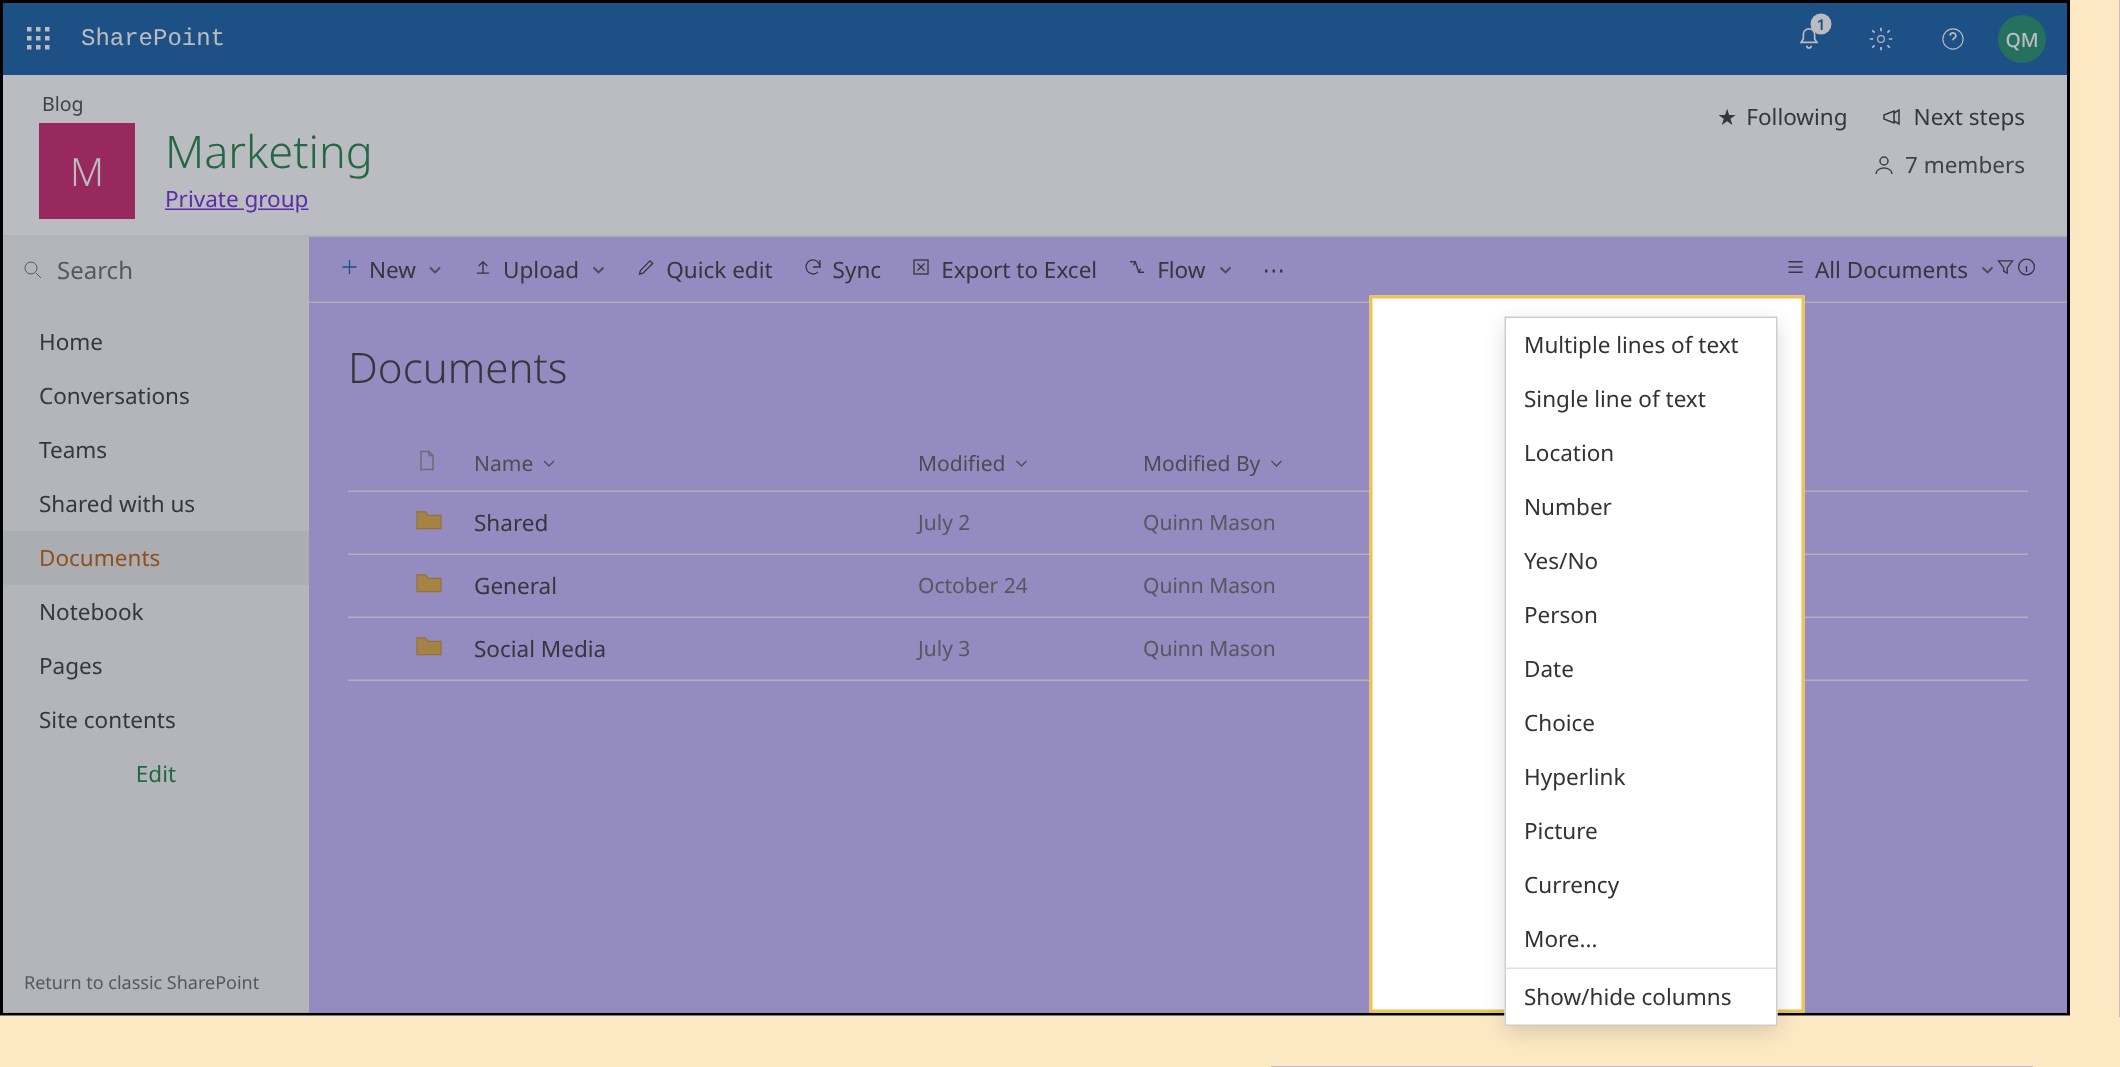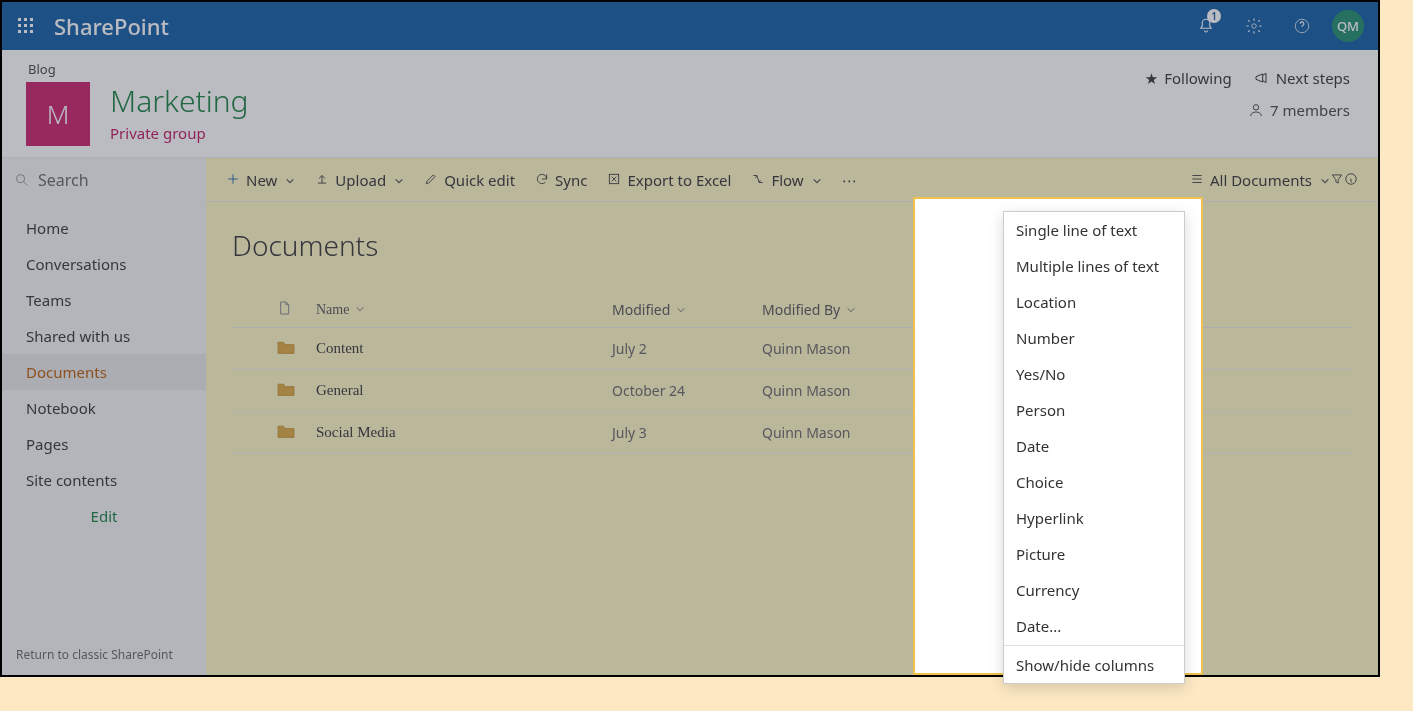--- a/index.html
+++ b/index.html
@@ -3,66 +3,66 @@
 <meta charset="utf-8">
 <style>
   * { box-sizing: border-box; margin: 0; padding: 0; }
   body { font-family: "Segoe UI", -apple-system, system-ui, sans-serif; background: #fce9c3; width: 1413px; height: 711px; overflow: hidden; position: relative; }
   .app-frame { position: absolute; top: 0; left: 0; width: 1380px; height: 677px; background: #fff; border: 2px solid #000; }
 
   
   .suite-bar { height: 48px; background: #0d5ba0; color: #fff; display: flex; align-items: center; padding: 0 8px; }
   .waffle { width: 32px; height: 32px; display: flex; align-items: center; justify-content: center; cursor: pointer; }
   .waffle svg { width: 16px; height: 16px; }
-  .brand { margin-left: 12px; font-size: 22px; font-weight: 500; }
+  .brand { margin-left: 12px; font-size: 16px; font-weight: 500; font-family: Liberation Mono, monospace; }
   .suite-spacer { flex: 1; }
   .suite-btn { width: 48px; height: 48px; display: flex; align-items: center; justify-content: center; cursor: pointer; position: relative; }
   .suite-btn svg { width: 18px; height: 18px; stroke: #fff; fill: none; }
   .badge { position: absolute; top: 7px; right: 9px; background: #fff; color: #0d5ba0; font-size: 10px; width: 14px; height: 14px; border-radius: 7px; display: flex; align-items: center; justify-content: center; font-weight: 600; }
   .avatar { width: 32px; height: 32px; border-radius: 50%; background: #1b8c69; color: #fff; display: flex; align-items: center; justify-content: center; font-size: 13px; font-weight: 500; margin: 0 6px; cursor: pointer; }
 
   
   .site-header { height: 108px; background: #fff; display: flex; padding: 12px 24px 0 24px; position: relative; border-bottom: 1px solid #eaeaea; }
   .site-category { font-size: 13px; color: #444; position: absolute; top: 10px; left: 26px; }
   .site-logo { width: 64px; height: 64px; background: #ca1f66; color: #fff; display: flex; align-items: center; justify-content: center; font-size: 26px; font-weight: 300; margin-top: 20px; }
   .site-meta { margin-left: 20px; margin-top: 18px; }
   .site-title { font-size: 30px; font-weight: 300; color: #15803d; }
-  .site-sub { font-size: 15px; color: #be185d; margin-top: 2px; }
+  .site-sub { font-size: 15px; color: #6d28d9; margin-top: 2px; text-decoration: underline; }
   .site-actions { position: absolute; right: 28px; top: 18px; display: flex; gap: 22px; color: #333; font-size: 15px; }
   .site-actions .act { display: flex; align-items: center; gap: 6px; cursor: pointer; }
   .site-members { position: absolute; right: 28px; top: 50px; font-size: 15px; color: #444; display: flex; align-items: center; gap: 6px; cursor: pointer; }
 
   
   .body { display: flex; height: calc(100% - 156px); }
   .left-rail { width: 204px; background: #f4f4f4; display: flex; flex-direction: column; }
   .search-box { height: 44px; padding: 0 12px; display: flex; align-items: center; gap: 8px; color: #666; cursor: text; }
   .search-box svg { width: 16px; height: 16px; stroke: #666; fill: none; }
   .nav { flex: 1; padding-top: 8px; }
   .nav-item { padding: 8px 24px; font-size: 15px; color: #333; cursor: pointer; }
   .nav-item.active { color: #b85c00; background: #e8e8e8; }
   .nav-item.edit { color: #15803d; text-align: center; }
   .classic-link { padding: 12px 14px; font-size: 12px; color: #666; cursor: pointer; }
 
   
-  .main { flex: 1; display: flex; flex-direction: column; background: #fef9c3; }
+  .main { flex: 1; display: flex; flex-direction: column; background: #c4b5fd; }
   .cmdbar { height: 44px; border-bottom: 1px solid #eaeaea; display: flex; align-items: center; padding: 0 20px; gap: 20px; color: #333; font-size: 15px; }
   .cmd { display: flex; align-items: center; gap: 6px; cursor: pointer; }
   .cmd svg { width: 15px; height: 15px; stroke: #333; fill: none; stroke-width: 1.5; }
   .cmd .plus svg { stroke: #0d5ba0; }
   .cmdbar-right { margin-left: auto; display: flex; align-items: center; }
   .chev { margin-left: 2px; }
   .chev svg { width: 10px; height: 10px; stroke: #555; fill: none; }
 
   .content { padding: 24px 26px; position: relative; flex: 1; }
   .content-title { font-size: 28px; font-weight: 300; color: #333; margin-bottom: 28px; }
 
   .doc-table { width: 100%; }
   .thead { display: flex; align-items: center; height: 36px; border-bottom: 1px solid #eaeaea; font-size: 14px; color: #555; }
   .col-icon { width: 84px; padding-left: 44px; }
-  .col-name { width: 296px; display: flex; align-items: flex-start; gap: 4px; font-family: Liberation Serif, serif; }
+  .col-name { width: 296px; display: flex; align-items: flex-start; gap: 4px; }
   .col-mod { width: 150px; display: flex; align-items: center; gap: 4px; }
   .col-by { width: 150px; display: flex; align-items: center; gap: 4px; }
   .col-add { display: flex; align-items: center; gap: 6px; cursor: pointer; }
   .trow { display: flex; align-items: center; height: 42px; border-bottom: 1px solid #f0f0f0; font-size: 15px; color: #333; cursor: pointer; }
   .trow .col-mod, .trow .col-by { font-size: 14px; color: #666; }
   .folder-icon { width: 20px; height: 16px; }
 
   
   .dropdown { position: absolute; top: 209px; left: 1001px; width: 182px; background: #fff; border: 1px solid #ccc; box-shadow: 0 4px 14px rgba(0,0,0,0.15); z-index: 10; }
   .dropdown .dd-item { padding: 8px 12px; font-size: 15px; color: #333; cursor: pointer; }
@@ -278,21 +278,21 @@
               <span>Add column</span>
             </div>
           </div>
           <div id="table-body">
               <div class="trow">
     <div class="col-icon">
       <svg class="folder-icon" viewBox="0 0 24 20">
                     <path d="M2 4h7l2 3h11v11H2V4z" fill="#dca93e" stroke="#c4902a"></path>
                   </svg>
     </div>
-    <div class="col-name">Content</div>
+    <div class="col-name">Shared</div>
     <div class="col-mod">July 2</div>
     <div class="col-by">Quinn Mason</div>
               </div>
               <div class="trow">
     <div class="col-icon">
       <svg class="folder-icon" viewBox="0 0 24 20">
                     <path d="M2 4h7l2 3h11v11H2V4z" fill="#dca93e" stroke="#c4902a"></path>
                   </svg>
     </div>
     <div class="col-name">General</div>
@@ -313,29 +313,29 @@
         </div>
       </div>
     </div>
   </div>
 
   <div class="dim-overlay"></div>
 
   <div class="highlight-region"></div>
 
   <div class="dropdown" id="add-col-dd">
+      <div class="dd-item">Multiple lines of text</div>
       <div class="dd-item">Single line of text</div>
-      <div class="dd-item">Multiple lines of text</div>
       <div class="dd-item">Location</div>
       <div class="dd-item">Number</div>
       <div class="dd-item">Yes/No</div>
       <div class="dd-item">Person</div>
       <div class="dd-item">Date</div>
       <div class="dd-item">Choice</div>
       <div class="dd-item">Hyperlink</div>
       <div class="dd-item">Picture</div>
       <div class="dd-item">Currency</div>
-      <div class="dd-item">Date...</div>
+      <div class="dd-item">More...</div>
       <div class="dd-sep"></div>
       <div class="dd-item">Show/hide columns</div>
     </div>
 
 </div>
 
 </body></html>

